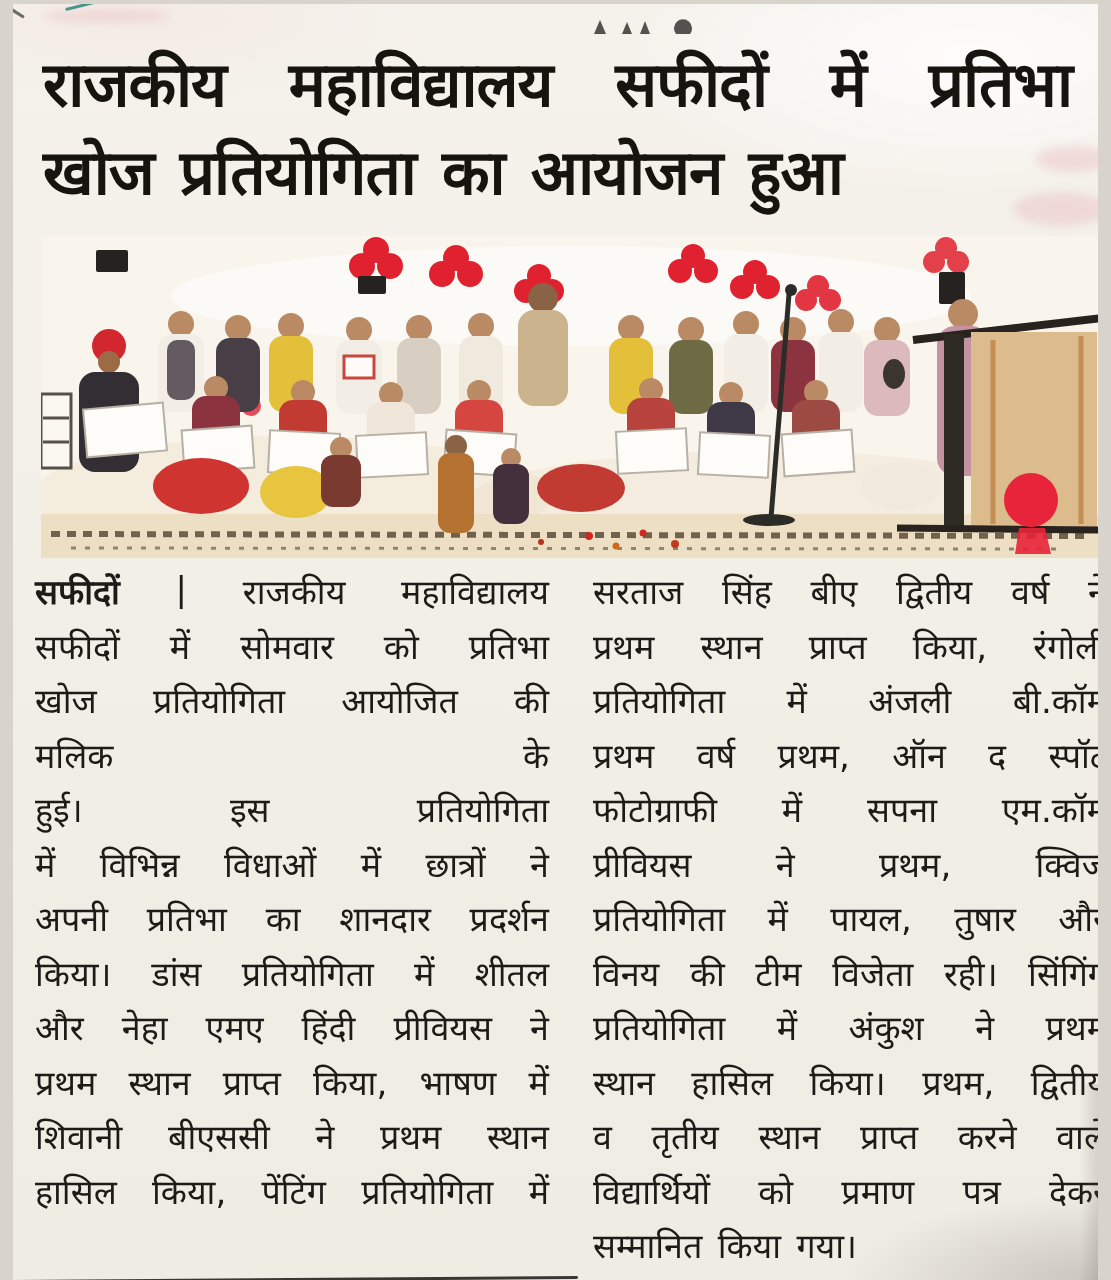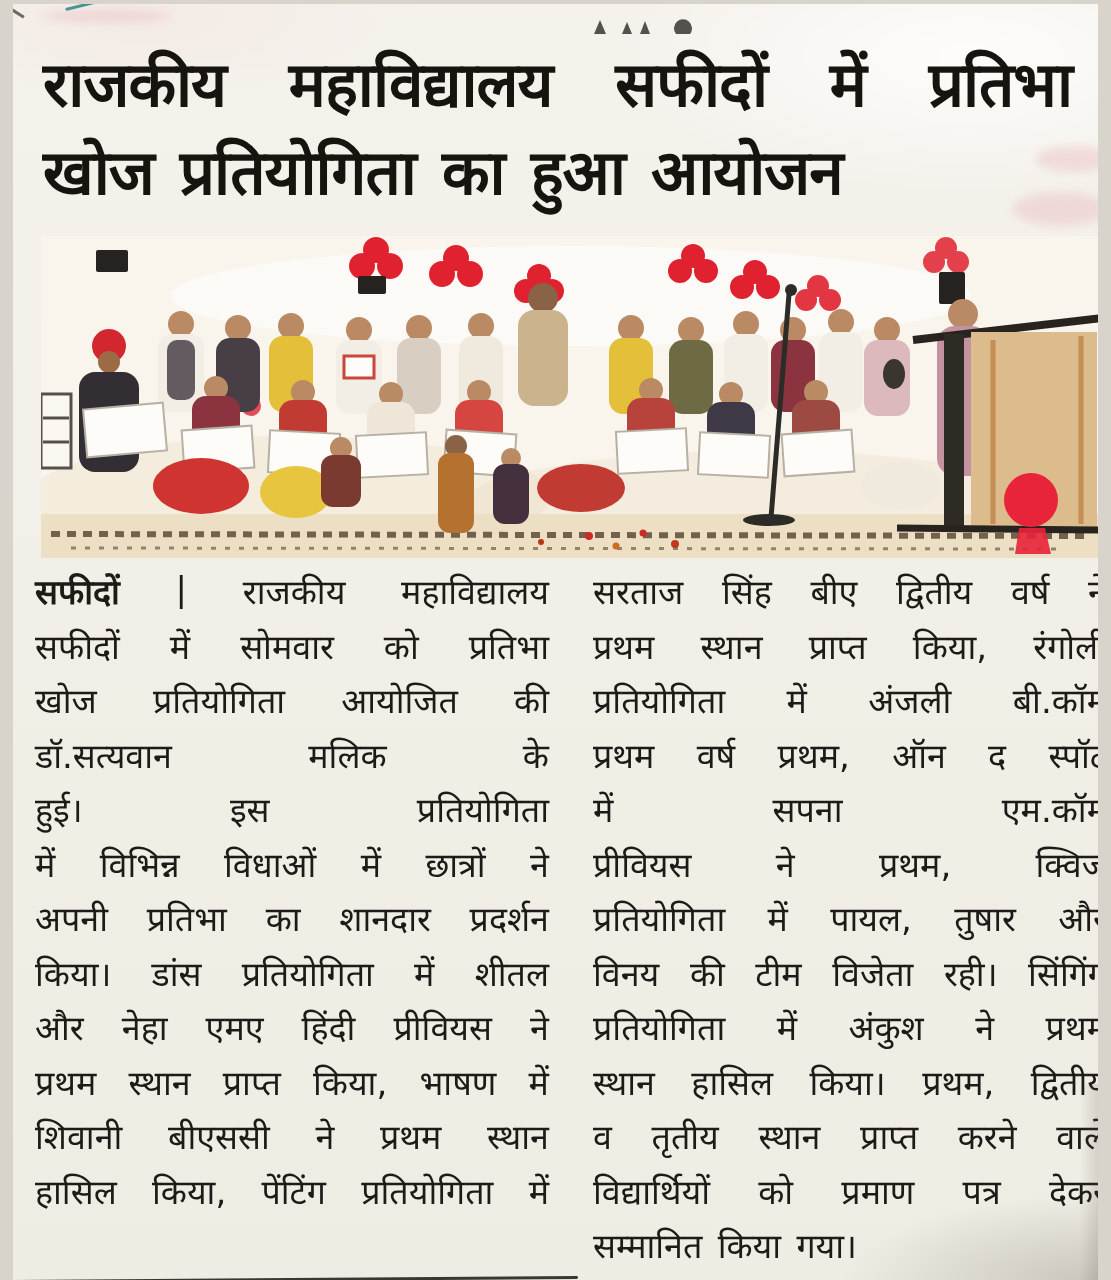--- a/index.html
+++ b/index.html
@@ -71,22 +71,22 @@
         <span class="w">राजकीय</span>
         <span class="w">महाविद्यालय</span>
         <span class="w">सफीदों</span>
         <span class="w">में</span>
         <span class="w">प्रतिभा</span>
       </div>
       <div class="tline natural">
         <span class="w">खोज</span>
         <span class="w">प्रतियोगिता</span>
         <span class="w">का</span>
+        <span class="w">आयोजन</span>
         <span class="w">हुआ</span>
-        <span class="w">आयोजन</span>
       </div>
     </div>
 
   <div class="photo">
     <svg viewBox="0 0 1064 322" preserveAspectRatio="none">
 
       <rect x="0" y="0" width="1064" height="322" fill="#f9f5ed"></rect>
       <ellipse cx="250" cy="260" rx="260" ry="60" fill="#e9d9b8" opacity=".28"></ellipse>
       <ellipse cx="720" cy="270" rx="300" ry="55" fill="#e6d5b4" opacity=".25"></ellipse>
       <ellipse cx="530" cy="60" rx="400" ry="50" fill="#ffffff" opacity=".5"></ellipse>
@@ -318,21 +318,20 @@
           <span class="w">को</span>
           <span class="w">प्रतिभा</span>
         </div>
         <div class="tline justify">
           <span class="w">खोज</span>
           <span class="w">प्रतियोगिता</span>
           <span class="w">आयोजित</span>
           <span class="w">की</span>
         </div>
         <div class="tline justify">
-          <span class="w">डॉ.सत्यवान</span>
           <span class="w">मलिक</span>
           <span class="w">के</span>
         </div>
         <div class="tline justify">
           <span class="w">हुई।</span>
           <span class="w">इस</span>
           <span class="w">प्रतियोगिता</span>
         </div>
         <div class="tline justify">
           <span class="w">में</span>
@@ -411,20 +410,21 @@
         </div>
         <div class="tline justify">
           <span class="w">प्रथम</span>
           <span class="w">वर्ष</span>
           <span class="w">प्रथम,</span>
           <span class="w">ऑन</span>
           <span class="w">द</span>
           <span class="w">स्पॉट</span>
         </div>
         <div class="tline justify">
+          <span class="w">फोटोग्राफी</span>
           <span class="w">में</span>
           <span class="w">सपना</span>
           <span class="w">एम.कॉम</span>
         </div>
         <div class="tline justify">
           <span class="w">प्रीवियस</span>
           <span class="w">ने</span>
           <span class="w">प्रथम,</span>
           <span class="w">क्विज</span>
         </div>

